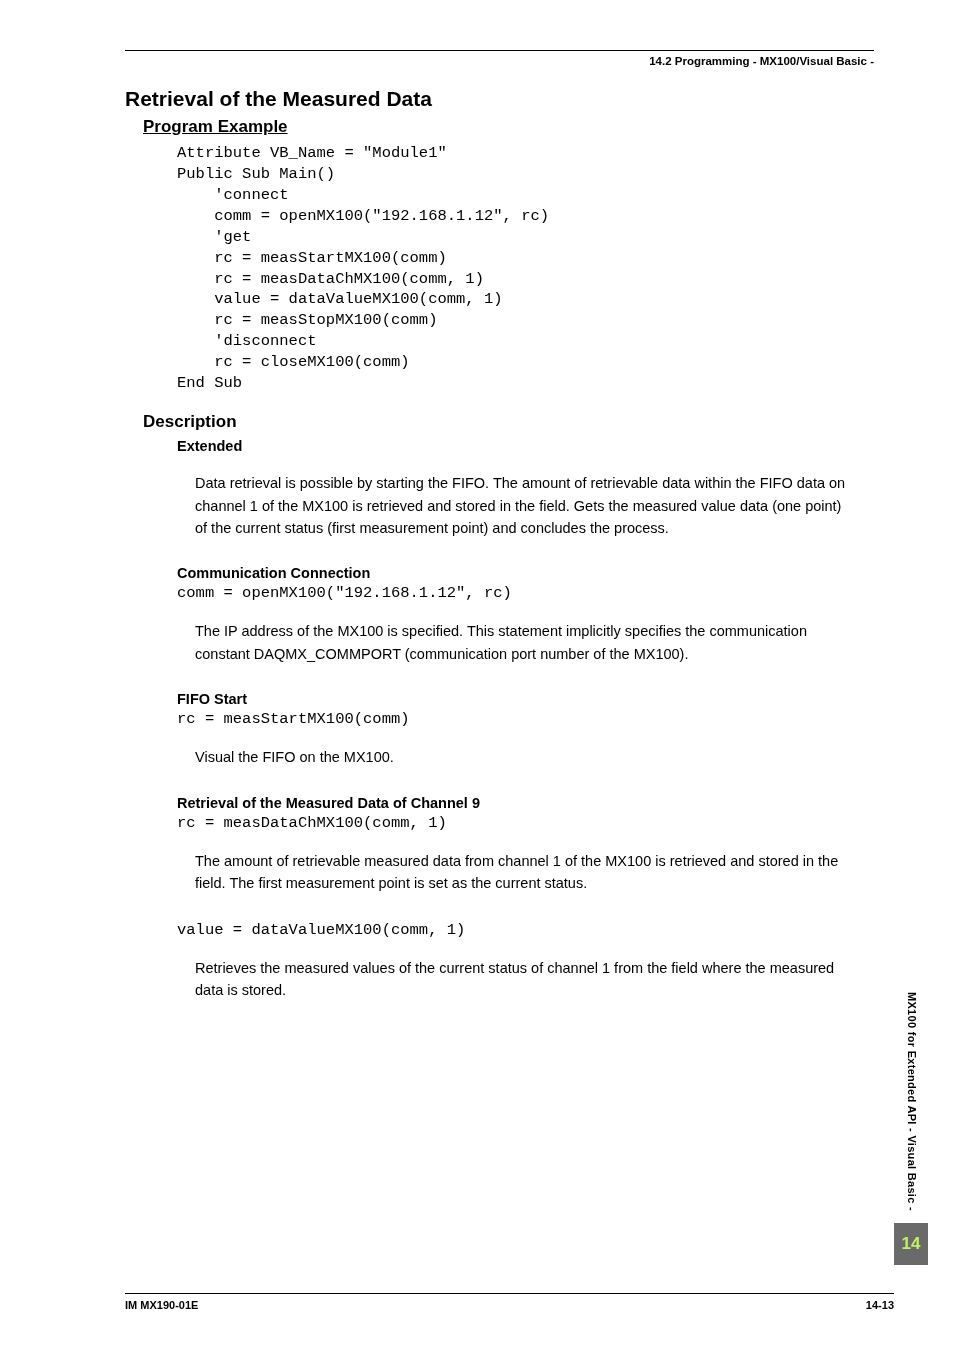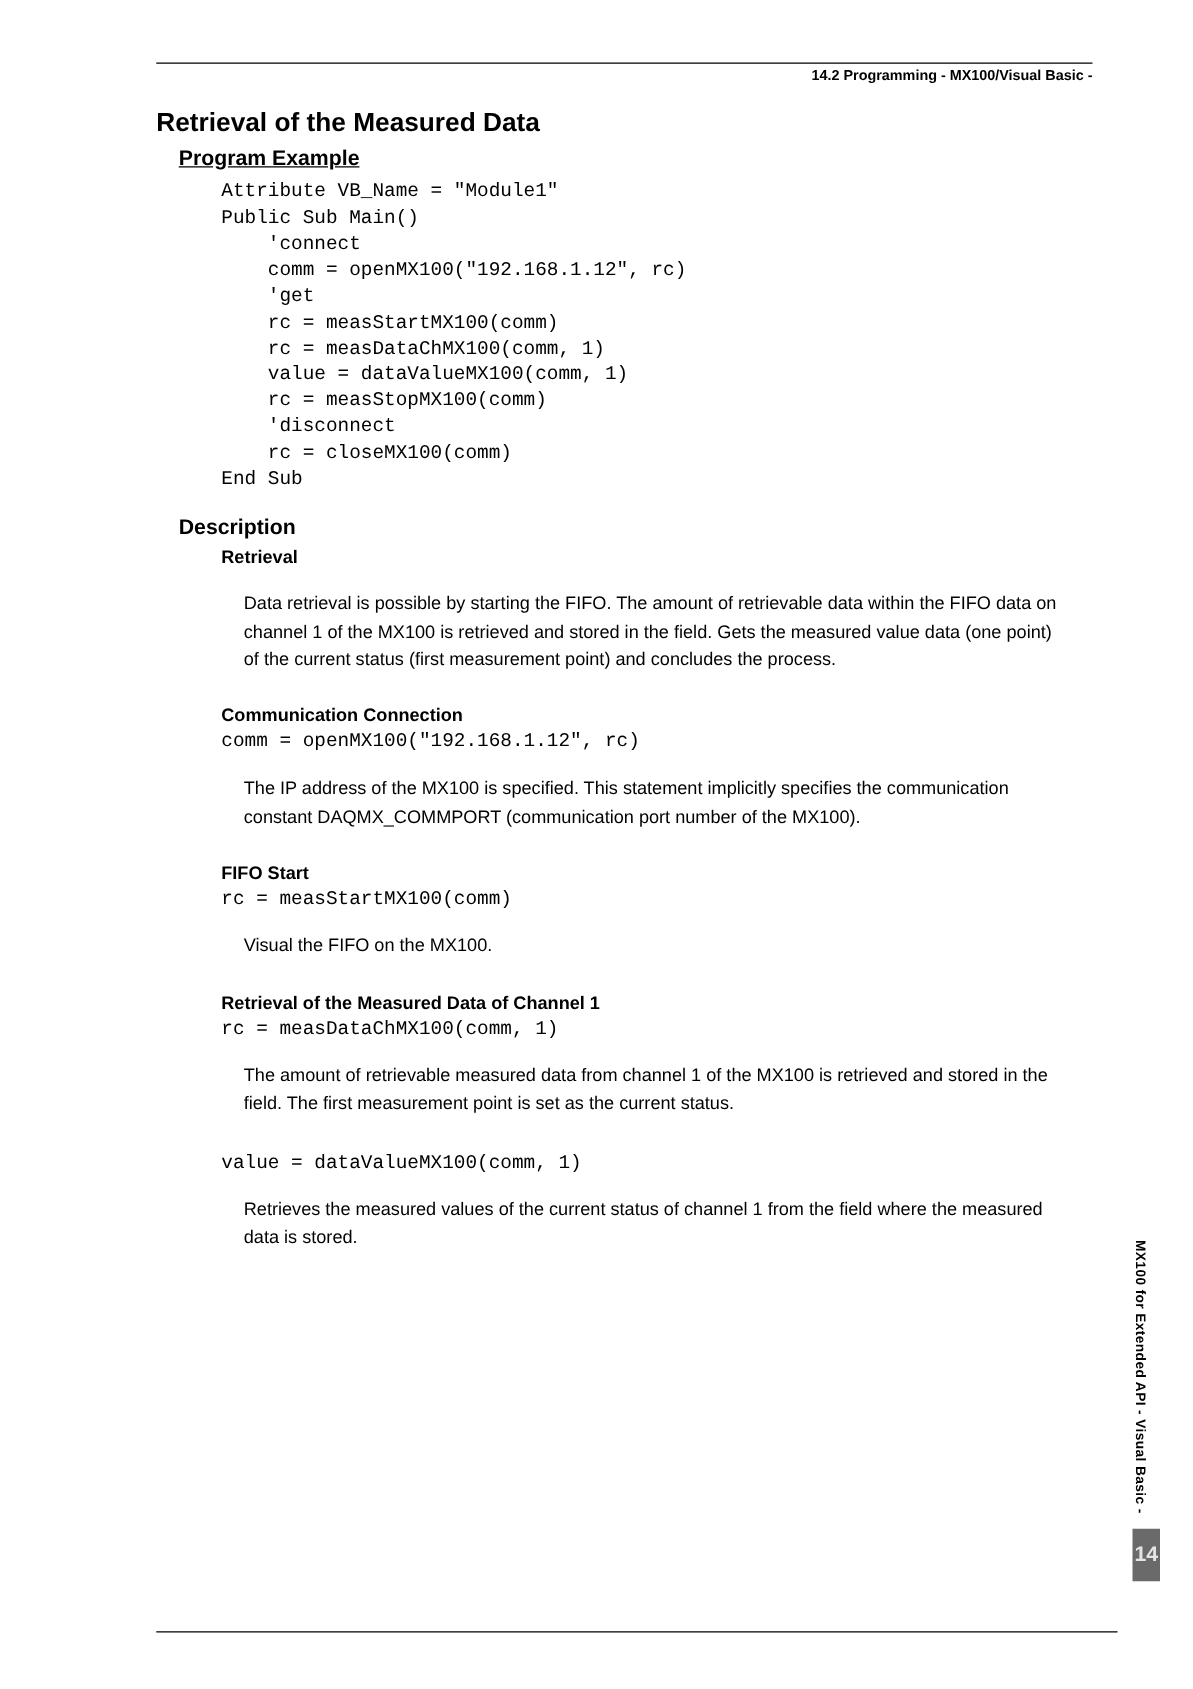--- a/index.html
+++ b/index.html
@@ -77,24 +77,24 @@
     writing-mode: vertical-rl;
     text-orientation: mixed;
     font-size: 11px;
     font-weight: bold;
     letter-spacing: 0.3px;
   }
   .side-badge {
     position: absolute;
     right: 26px;
     bottom: 86px;
-    width: 22px;
+    width: 34px;
     height: 42px;
     background: #6a6a6a;
-    color: #e5e5e5;
+    color: #bef264;
     font-size: 17px;
     font-weight: bold;
     display: flex;
     align-items: center;
     justify-content: center;
   }
   .footer {
     position: absolute;
     left: 125px;
     right: 60px;
@@ -131,47 +131,51 @@
     rc = measDataChMX100(comm, 1)
     value = dataValueMX100(comm, 1)
     rc = measStopMX100(comm)
     'disconnect
     rc = closeMX100(comm)
 End Sub</div>
 
   <h2 class="description-heading">Description</h2>
 
   <div class="section">
-    <h3>Retrieval</h3>
+    <h3>Extended</h3>
     <p>Data retrieval is possible by starting the FIFO. The amount of retrievable data within the FIFO data on channel 1 of the MX100 is retrieved and stored in the field. Gets the measured value data (one point) of the current status (first measurement point) and concludes the process.</p>
   </div>
 
   <div class="section">
     <h3>Communication Connection</h3>
     <span class="inline-code">comm = openMX100("192.168.1.12", rc)</span>
     <p>The IP address of the MX100 is specified. This statement implicitly specifies the communication constant DAQMX_COMMPORT (communication port number of the MX100).</p>
   </div>
 
   <div class="section">
     <h3>FIFO Start</h3>
     <span class="inline-code">rc = measStartMX100(comm)</span>
     <p>Visual the FIFO on the MX100.</p>
   </div>
 
   <div class="section">
-    <h3>Retrieval of the Measured Data of Channel 1</h3>
+    <h3>Retrieval of the Measured Data of Channel 9</h3>
     <span class="inline-code">rc = measDataChMX100(comm, 1)</span>
     <p>The amount of retrievable measured data from channel 1 of the MX100 is retrieved and stored in the field. The first measurement point is set as the current status.</p>
   </div>
 
   <div class="section">
     <span class="inline-code">value = dataValueMX100(comm, 1)</span>
     <p>Retrieves the measured values of the current status of channel 1 from the field where the measured data is stored.</p>
   </div>
 
   <div class="side-tab">MX100 for Extended API - Visual Basic -</div>
   <div class="side-badge">14</div>
 
   <div class="footer">
     <div class="footer-line"></div>
+    <div class="footer-row">
+      <span>IM MX190-01E</span>
+      <span>14-13</span>
+    </div>
   </div>
 
 </div>
 
 </body></html>

